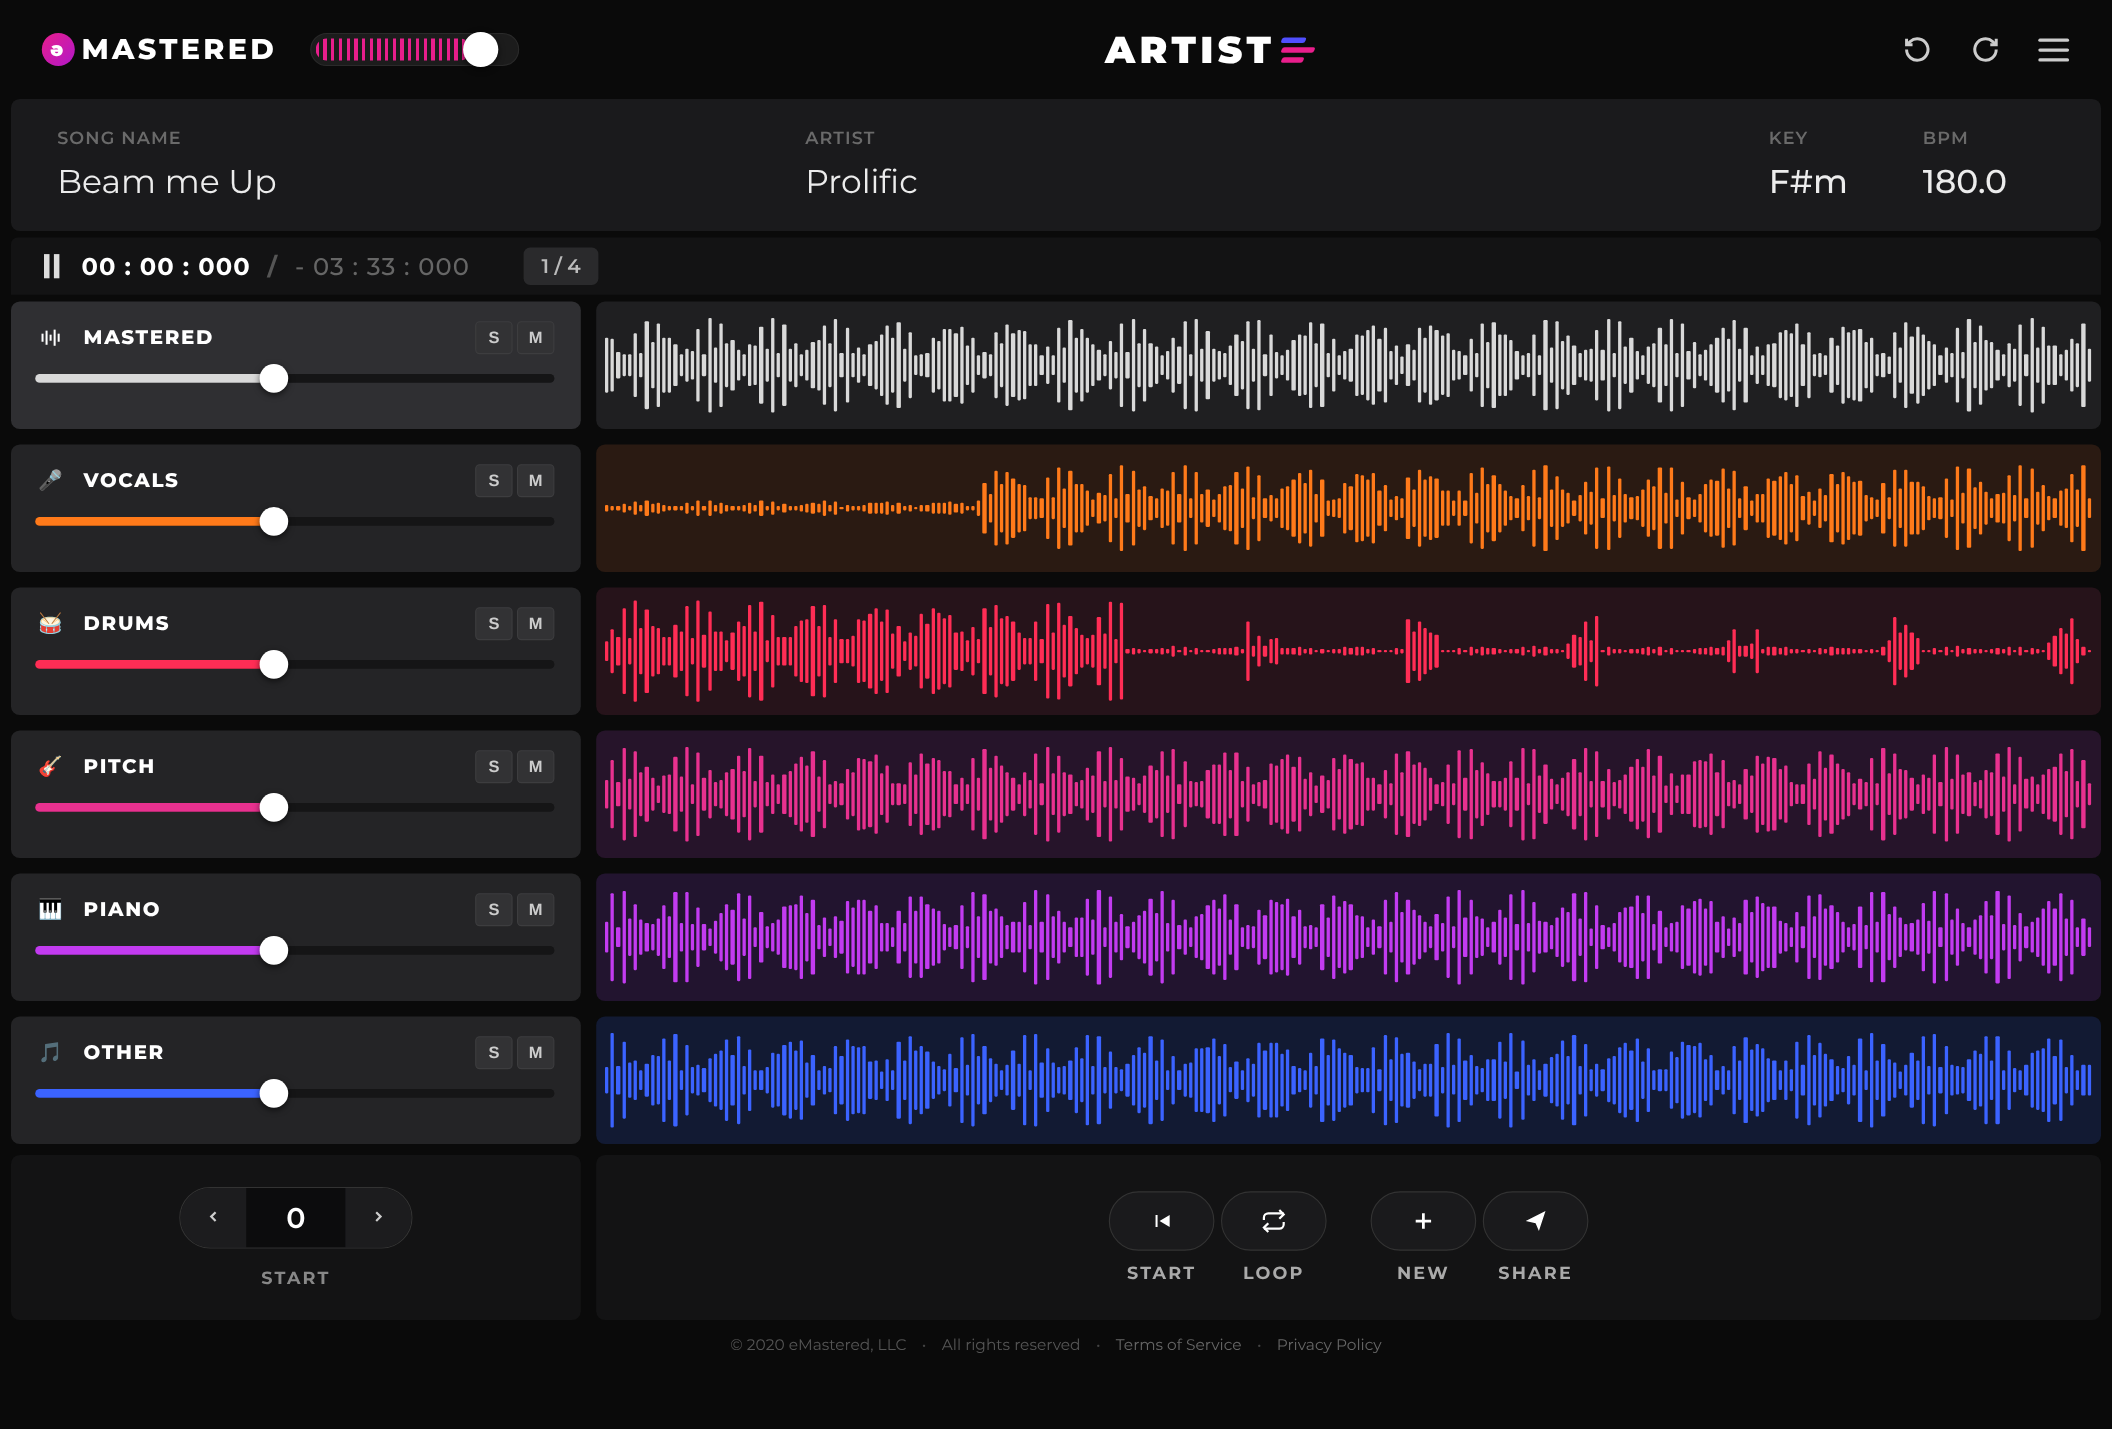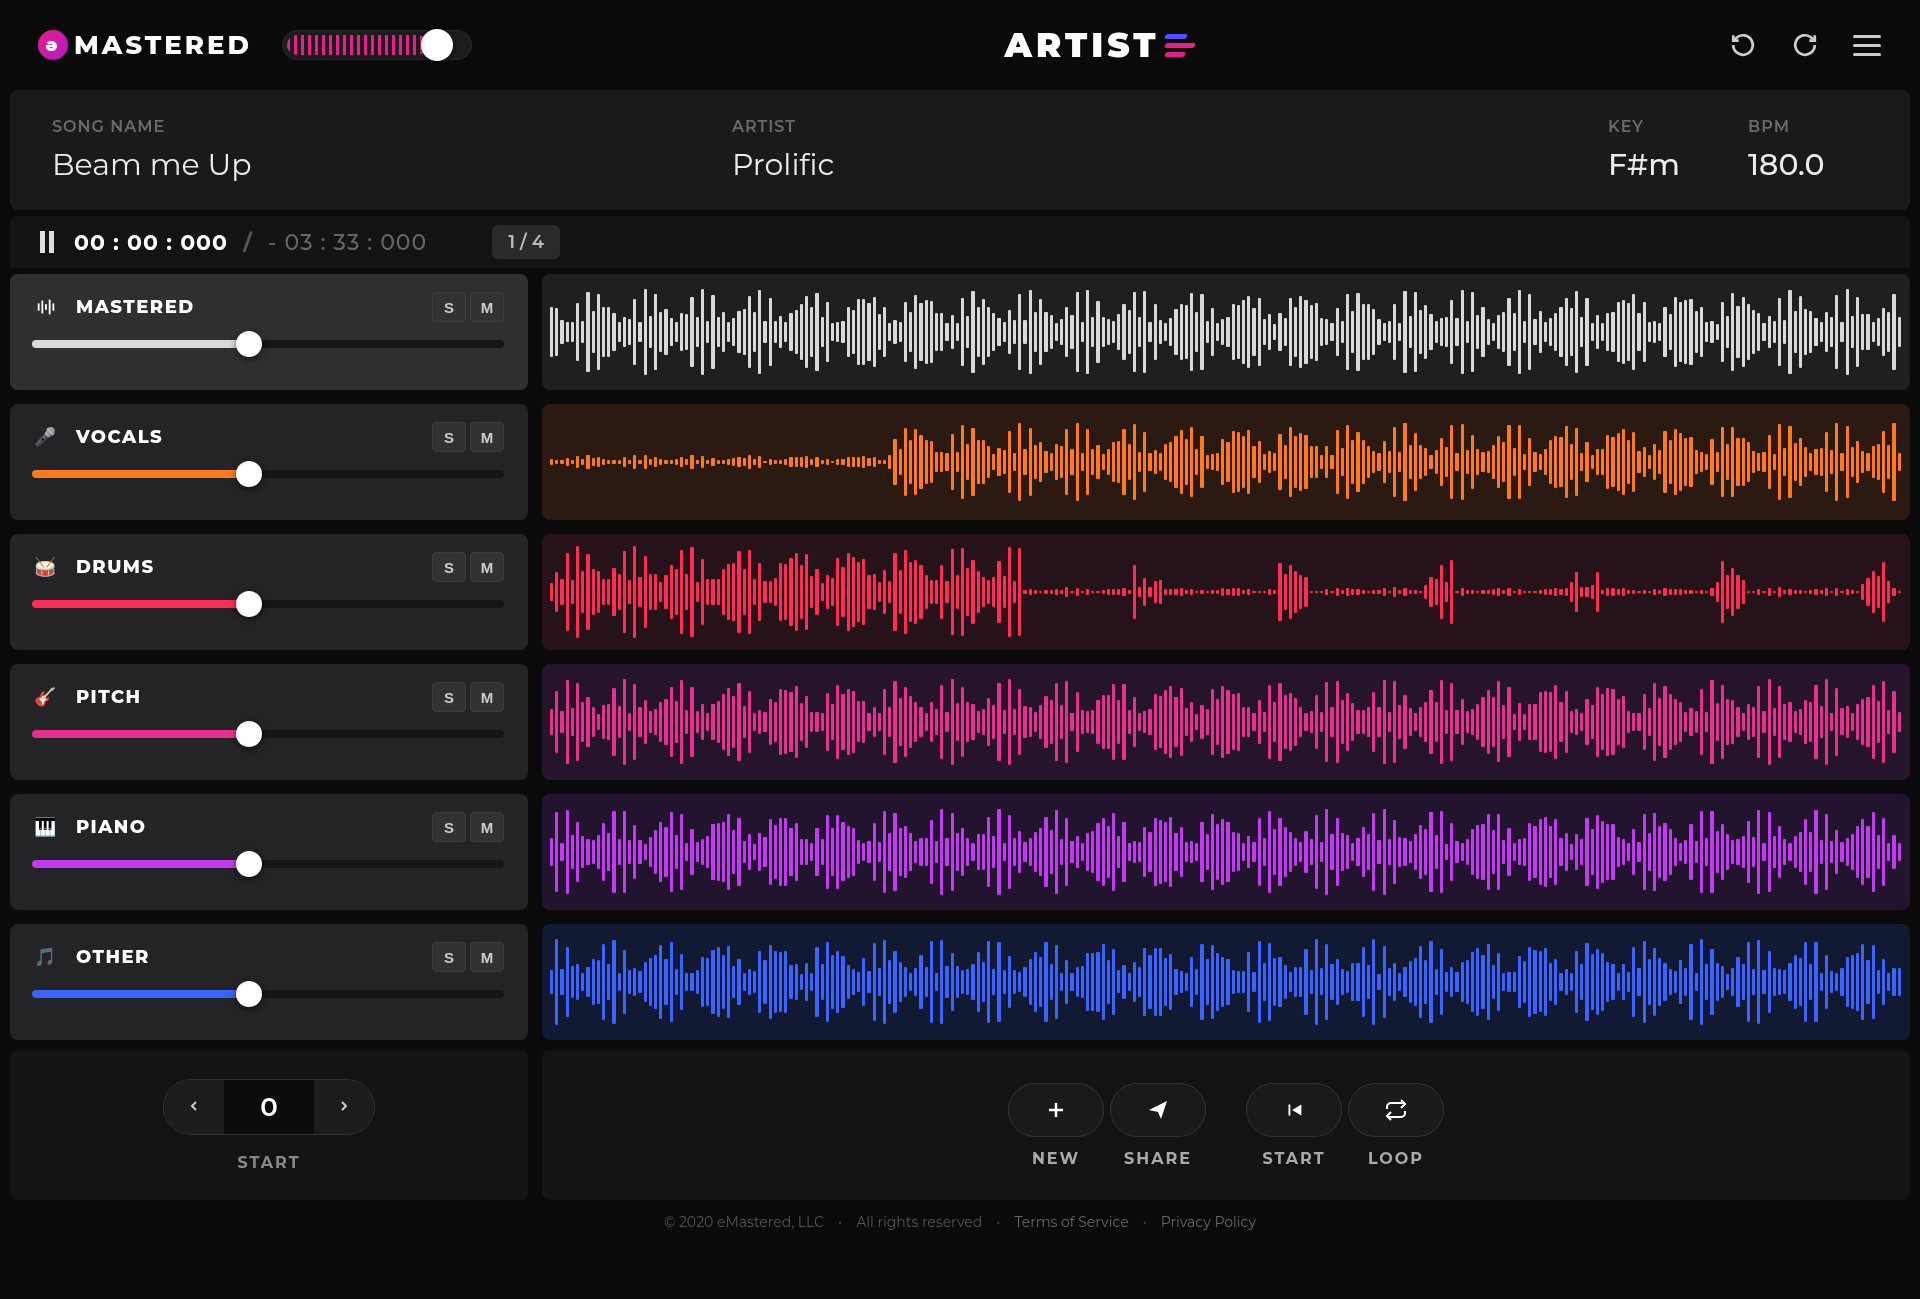--- a/index.html
+++ b/index.html
@@ -84,21 +84,21 @@
   margin:0 10px; height:52px;
   background:#131314;border-radius:6px 6px 0 0;
   display:flex;align-items:center;
 }
 .th-left{width:554px;display:flex;align-items:center;padding-left:30px;gap:20px;}
 .pause-btn{display:flex;gap:4px;cursor:pointer;}
 .pause-btn span{width:5px;height:22px;background:#ddd;}
 .timecode{font-size:22px;font-weight:700;letter-spacing:1px;}
 .timecode .total{color:#666;font-weight:500;}
 .timecode .sep{color:#555;margin:0 8px;}
-.zoom-box{margin-left:auto;margin-right:4px;background:#2a2a2c;border-radius:6px;padding:6px 16px;font-size:18px;color:#bbb;font-weight:600;}
+.zoom-box{margin-left:auto;margin-right:20px;background:#2a2a2c;border-radius:6px;padding:6px 16px;font-size:18px;color:#bbb;font-weight:600;}
 .th-right{flex:1;position:relative;overflow:hidden;}
 
 
 .tracks{margin:6px 10px 0 10px;display:flex;flex-direction:column;gap:14px;}
 .track{display:flex;height:116px;gap:14px;}
 .track-panel{
   width:518px;background:#242426;border-radius:8px;
   display:flex;flex-direction:column;padding:18px 24px 14px 22px;
 }
 .track-panel.active{background:#2f2f32;}
@@ -1953,58 +1953,58 @@
         </button>
       </div>
       <div class="pitch-label">START</div>
     </div>
 
     <div class="transport">
 
       <div class="pairgroup">
         <div class="tpair">
           <div class="tbtn">
-            <svg width="24" height="24" viewBox="0 0 24 24" fill="none" stroke="#fff" stroke-width="2.5">
-                <path d="M12 5v14M5 12h14"></path>
-              </svg>
-          </div>
-          <div class="tbtn">
-            <svg width="24" height="24" viewBox="0 0 24 24" fill="#fff">
-                <path d="M3 12l18-9-6 18-3-7z"></path>
-              </svg>
-          </div>
-        </div>
-        <div class="pairlabels">
-          <span>NEW</span>
-          <span>SHARE</span>
-        </div>
-      </div>
-
-      <div class="pairgroup">
-        <div class="tpair">
-          <div class="tbtn">
             <svg width="22" height="22" viewBox="0 0 24 24" fill="#fff">
                 <path d="M6 6h2v12H6zM20 6v12l-10-6z"></path>
               </svg>
           </div>
           <div class="tbtn">
             <svg width="24" height="24" viewBox="0 0 24 24" fill="none" stroke="#fff" stroke-width="2">
                 <path d="M17 2l4 4-4 4"></path>
                 <path d="M3 11V9a4 4 0 0 1 4-4h14"></path>
                 <path d="M7 22l-4-4 4-4"></path>
                 <path d="M21 13v2a4 4 0 0 1-4 4H3"></path>
               </svg>
           </div>
         </div>
         <div class="pairlabels">
           <span>START</span>
           <span>LOOP</span>
         </div>
       </div>
 
+      <div class="pairgroup">
+        <div class="tpair">
+          <div class="tbtn">
+            <svg width="24" height="24" viewBox="0 0 24 24" fill="none" stroke="#fff" stroke-width="2.5">
+                <path d="M12 5v14M5 12h14"></path>
+              </svg>
+          </div>
+          <div class="tbtn">
+            <svg width="24" height="24" viewBox="0 0 24 24" fill="#fff">
+                <path d="M3 12l18-9-6 18-3-7z"></path>
+              </svg>
+          </div>
+        </div>
+        <div class="pairlabels">
+          <span>NEW</span>
+          <span>SHARE</span>
+        </div>
+      </div>
+
     </div>
   </div>
 
   <div class="footer">
     <span>© 2020  eMastered, LLC</span>
     <span class="dot">•</span>
     <span>All rights reserved</span>
     <span class="dot">•</span>
     <a>Terms of Service</a>
     <span class="dot">•</span>

